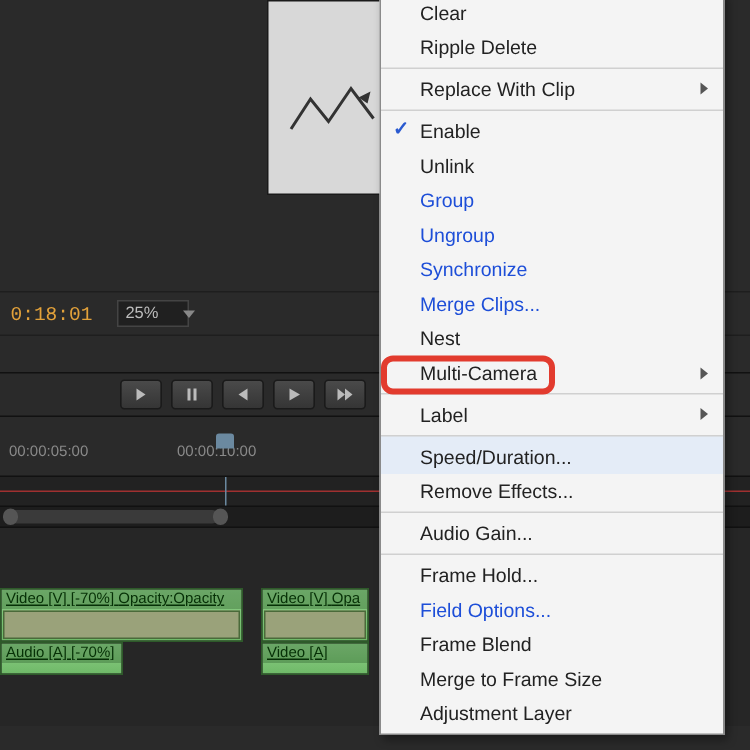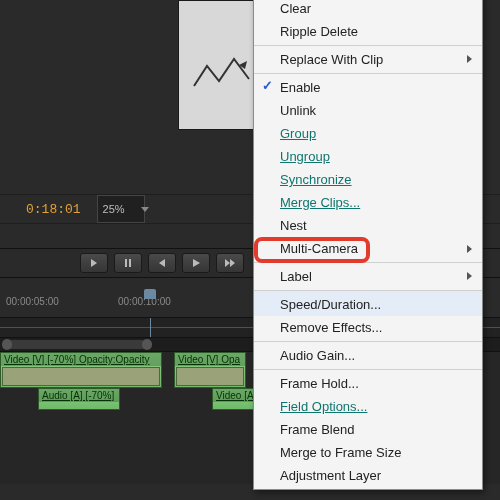--- a/index.html
+++ b/index.html
@@ -13,28 +13,28 @@
   .monitor {
     position: absolute; left: 178px; top: 0; width: 200px; height: 130px;
     background: #d8d8d8; border: 1px solid #1a1a1a;
   }
   .monitor svg { position:absolute; left:10px; top:50px; }
 
   
   .infobar {
     position: absolute; left: 0; top: 194px; height: 30px; width: 100%;
     background: #2a2a2a; border-top: 1px solid #1e1e1e; border-bottom: 1px solid #1e1e1e;
-    display: flex; align-items: center; gap: 10px; padding-left: 20px;
+    display: flex; align-items: center; gap: 10px; padding-left: 1px;
   }
   .timecode {
     color: #e2a13a; font-size: 13px; font-family: "Courier New", monospace;
     padding: 2px 6px;
   }
   .zoom {
-    width: 48px; height: 28px; background: #202020; border: 1px solid #444;
+    width: 48px; height: 18px; background: #202020; border: 1px solid #444;
     color: #bdbdbd; font-size: 11px; display: flex; align-items: center; padding: 0 5px;
     justify-content: space-between;
     gap: 16px;
   }
   .zoom .tri { width:0;height:0;border-left:4px solid transparent;border-right:4px solid transparent;border-top:5px solid #888;}
 
   
   .transport {
     position: absolute; left: 0; top: 248px; width: 100%; height: 30px;
     background: #2a2a2a; border-top: 1px solid #111; border-bottom: 1px solid #111;
@@ -61,41 +61,41 @@
 
   .track-gap { height: 20px; background: #222; border-bottom:1px solid #111; position:relative;}
   .redline { position:absolute; left:0; right:0; top:9px; height:1px; background:#a03030;}
   .playhead-line { position:absolute; left:150px; top:0; width:1px; height:100%; background:#6b89a0;}
   .playhead-top { position:absolute; left:144px; top:-1px; width:12px; height:10px; background:#6b89a0; border-radius:2px 2px 0 0;}
   .zoombar { height:14px; background:#1d1d1d; border-bottom:1px solid #111; position:relative;}
   .zoombar .thumb{ position:absolute; left:6px; top:2px; height:9px; width:140px; background:#3a3a3a; border-radius:5px;}
   .zoombar .cap{position:absolute;top:1px;width:10px;height:11px;background:#555;border-radius:5px;}
   .zoombar .cap.l{left:2px;} .zoombar .cap.r{left:142px;}
 
-  .tracks { position: relative; }
+  .tracks { margin-top: 40px; position: relative; }
   .vtrack { height: 36px; display:flex; }
-  .atrack { height: 24px; display:flex;padding-left:38px; }
+  .atrack { height: 24px; display:flex; }
   .clip {
     background: linear-gradient(#8fd088,#6fb968);
     border: 1px solid #2e5a2a; font-size: 10px; color: #063006;
     position: relative; overflow:hidden; white-space:nowrap;
   }
   .clip .hdr { background: rgba(40,90,40,.35); padding:1px 3px; text-decoration: underline; }
   .clip .thumb { height: 19px; background: #9aa27a; margin:1px; border:1px solid #4a6a3a; display:flex;align-items:center;justify-content:center;}
   .gap { background: transparent; }
 
   
   .ctx {
     position: absolute; left: 253px; top: -6px; width: 230px;
     background: #f4f4f4; border: 1px solid #8a8a8a;
     box-shadow: 2px 3px 6px rgba(0,0,0,.4);
     font-size: 13px; color: #222; padding: 2px 0;
   }
   .mi { padding: 4px 26px 4px 26px; position: relative; }
-  .mi.disabled { color: #0f766e; text-decoration: underline; }
+  .mi.disabled { color: #1d4ed8; }
   .mi.sep { border-top: 1px solid #d0d0d0; margin-top:2px; padding-top:6px;}
   .mi .arrow {
     position:absolute; right:10px; top:50%; transform:translateY(-50%);
     width:0;height:0;border-top:4px solid transparent;border-bottom:4px solid transparent;border-left:5px solid #555;
   }
   .mi .check { position:absolute; left:8px; top:4px; color:#2a5ad0; font-weight:bold;}
   .mi.hover { background:#e4ecf7; }
 
   .highlight-box {
     position: absolute; left: 254px; top: 237px; width: 116px; height: 26px;

